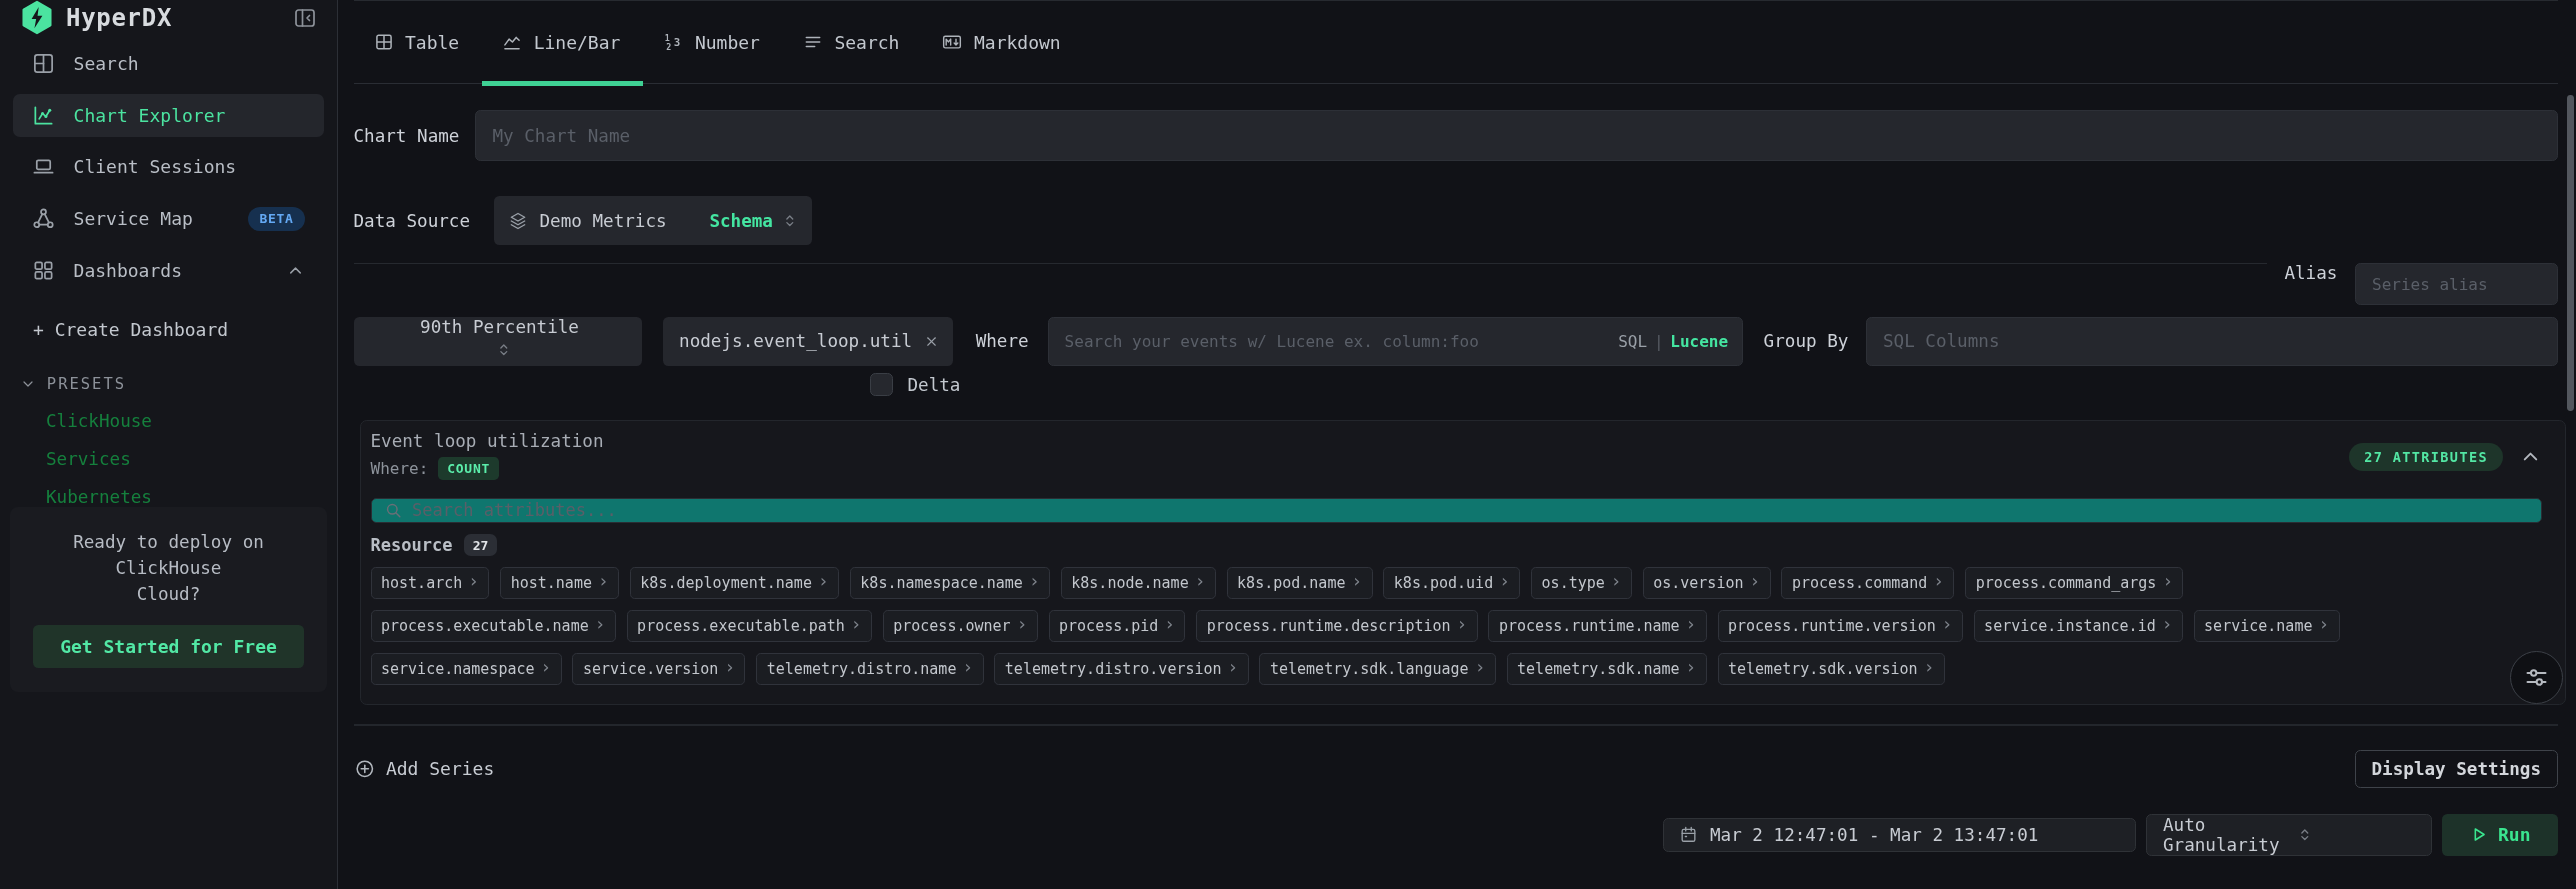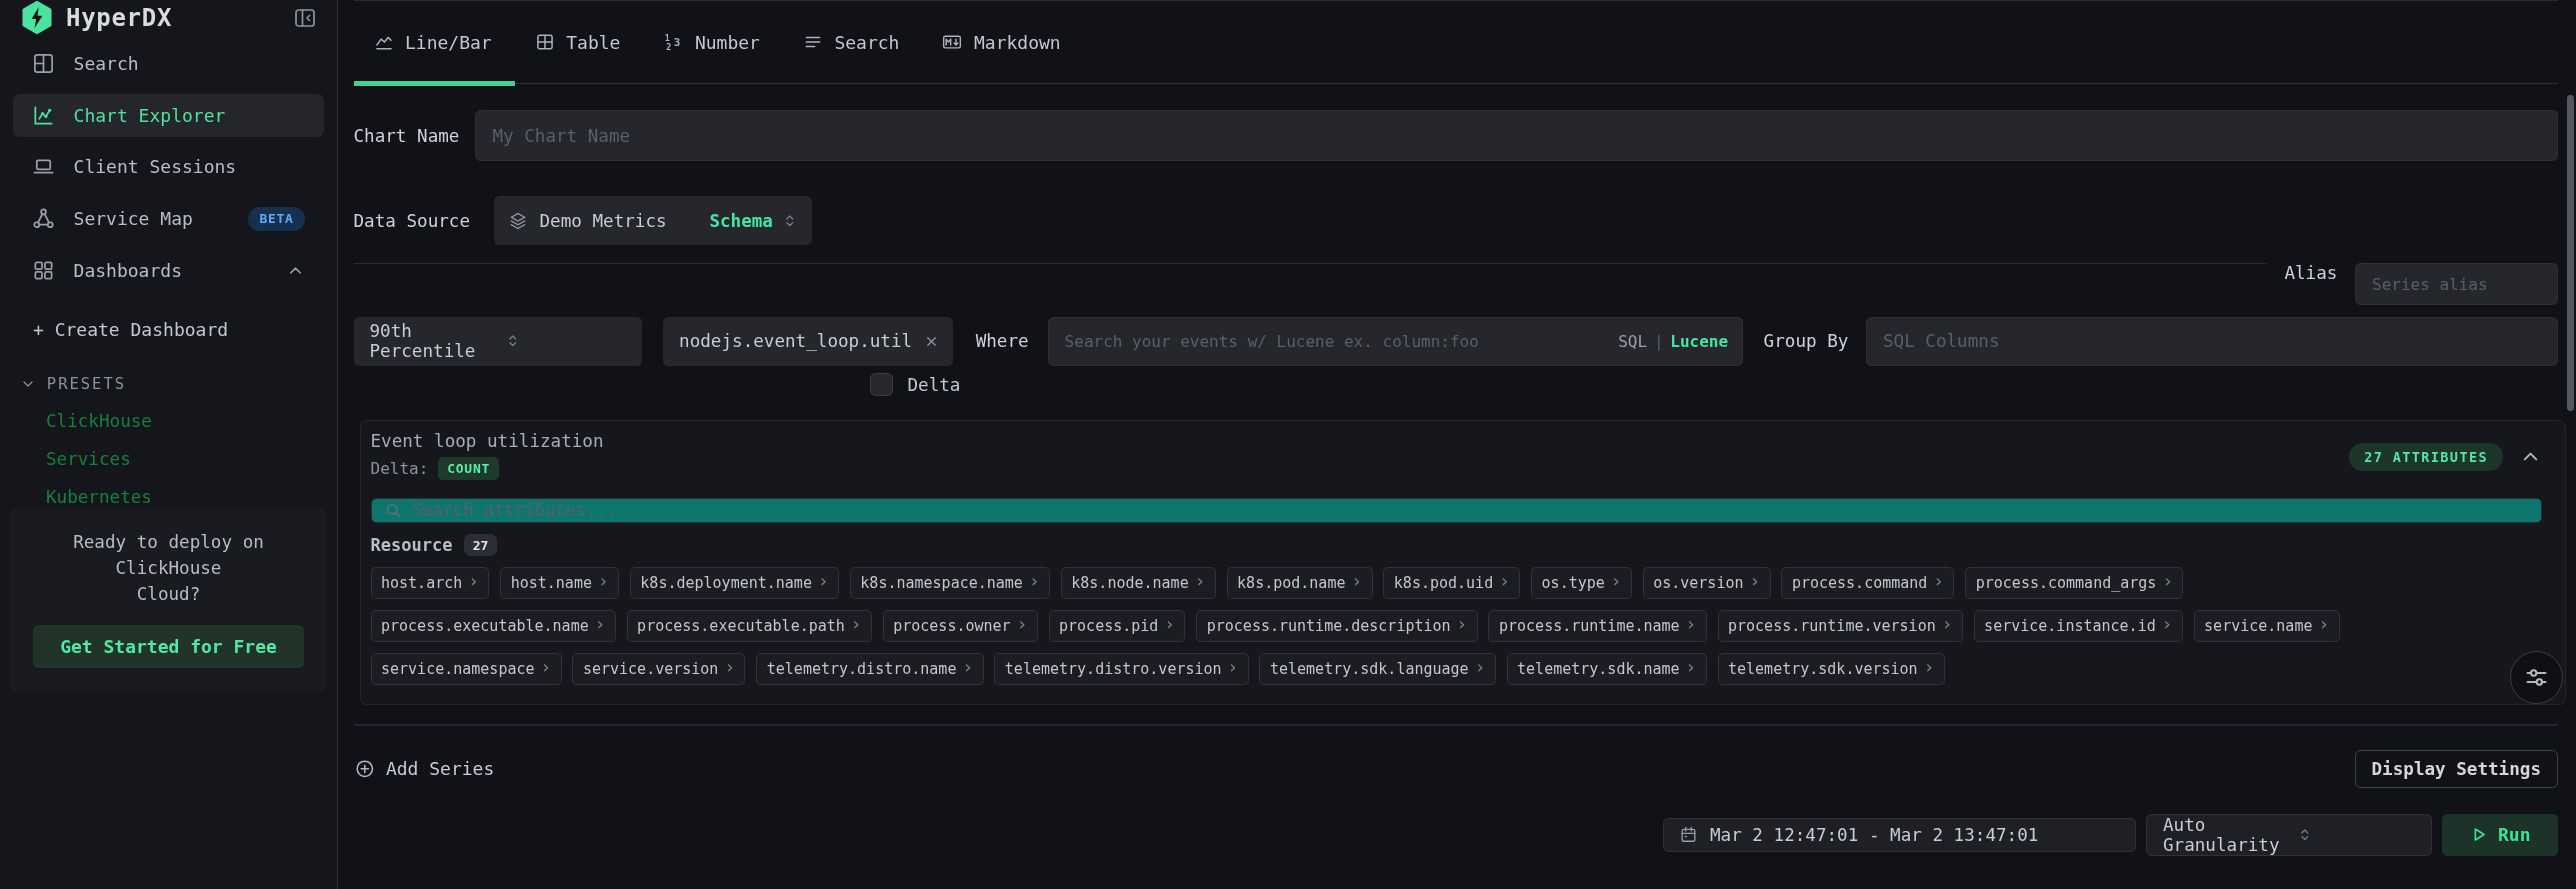--- a/index.html
+++ b/index.html
@@ -66,21 +66,21 @@
   .schema-label { margin-left:auto; font-size:17.6px; font-weight:bold; color:#44e5a1; }
   .updown { color:#7a7f87; display:flex; margin-left:8px; }
 
   .alias-row { margin-top:18px; display:flex; align-items:flex-start; }
   .alias-divider { flex:1; height:1.4px; background:#26292f; }
   .alias-row .row-label { margin:0 17.6px; }
   .alias-row .text-input { width:203px; height:42px; font-size:16px; }
 
   .agg-row { margin-top:11.5px; display:flex; align-items:center; }
   .agg-select { width:288px; height:49px; background:#25272d; border-radius:5.4px; display:flex;
-    align-items:center; padding:0 12px 0 16px; font-size:17.6px; color:#c8ccd3; cursor:pointer; flex-shrink:0; }
+    align-items:center; padding:0 12px 0 16px; font-size:17.6px; color:#c8ccd3; cursor:pointer; flex-shrink:0;flex-direction:column; }
   .agg-select span { flex:1; }
   .metric-chip { margin-left:21.6px; height:49px; background:#25272d; border-radius:5.4px; display:flex;
     align-items:center; padding:0 13.5px 0 16px; font-size:17.6px; color:#c8ccd3; gap:12px; flex-shrink:0; cursor:pointer; }
   .metric-x { color:#9aa0a8; display:flex; cursor:pointer; }
   .agg-row .where-label { margin:0 19px 0 23px; }
   .where-wrap { width:695px; height:49px; background:#25272d; border:0.7px solid #2d3037;
     border-radius:5.4px; display:flex; align-items:center; padding:0 13.5px 0 16px; flex-shrink:0; }
   .where-wrap input { flex:1; background:transparent; border:none; outline:none; color:#c8ccd3;
     font-family:inherit; font-size:16px; min-width:0; }
   .where-wrap input::placeholder { color:#5a5f68; }
@@ -263,38 +263,38 @@
       <span>Ready to deploy on ClickHouse</span><br>
       <span>Cloud?</span>
     </div>
     <button class="cloud-card-btn">Get Started for Free</button>
   </div>
 </aside>
 
 <main class="main">
 
   <div class="tabs-row">
-    <div class="tab active">
-      <span class="ticon">
-        <svg width="20" height="20" viewBox="0 0 24 24" fill="none" stroke="currentColor" stroke-width="1.8" stroke-linecap="round" stroke-linejoin="round">
-          <polyline points="3.5,15.5 8.5,8.5 12.5,12 17,6.5 20.5,10"></polyline>
-            <line x1="3.5" y1="20" x2="20.5" y2="20"></line>
-        </svg>
-      </span>
-      <span>Line/Bar</span>
-    </div>
     <div class="tab">
       <span class="ticon">
         <svg width="20" height="20" viewBox="0 0 24 24" fill="none" stroke="currentColor" stroke-width="1.8" stroke-linejoin="round">
           <rect x="3.5" y="4" width="17" height="16" rx="2"></rect>
             <line x1="3.5" y1="12" x2="20.5" y2="12"></line>
             <line x1="12" y1="4" x2="12" y2="20"></line>
         </svg>
       </span>
       <span>Table</span>
+    </div>
+    <div class="tab active">
+      <span class="ticon">
+        <svg width="20" height="20" viewBox="0 0 24 24" fill="none" stroke="currentColor" stroke-width="1.8" stroke-linecap="round" stroke-linejoin="round">
+          <polyline points="3.5,15.5 8.5,8.5 12.5,12 17,6.5 20.5,10"></polyline>
+            <line x1="3.5" y1="20" x2="20.5" y2="20"></line>
+        </svg>
+      </span>
+      <span>Line/Bar</span>
     </div>
     <div class="tab">
       <span class="ticon">
         <svg width="20" height="20" viewBox="0 0 24 24" fill="currentColor" style="font-size:27px">
           <text x="2" y="11" font-size="10" font-family="DejaVu Sans Mono, monospace" font-weight="bold">1</text>
           <text x="4" y="22" font-size="10" font-family="DejaVu Sans Mono, monospace" font-weight="bold">2</text>
           <text x="13" y="17" font-size="13" font-family="DejaVu Sans Mono, monospace" font-weight="bold">3</text>
         </svg>
       </span>
       <span>Number</span>
@@ -386,21 +386,21 @@
   <div class="delta-row">
     <div class="checkbox"></div>
     <span class="delta-label">Delta</span>
   </div>
 
   <div class="metric-panel">
     <div class="panel-header">
       <div>
         <div class="panel-title">Event loop utilization</div>
         <div class="unit-row">
-          <span class="unit-label">Delta:</span>
+          <span class="unit-label">Where:</span>
           <span class="unit-badge">COUNT</span>
         </div>
       </div>
       <div class="panel-header-right">
         <span class="attr-count-badge">27 ATTRIBUTES</span>
         <span class="panel-collapse">
           <svg width="23" height="23" viewBox="0 0 24 24" fill="none" stroke="currentColor" stroke-width="2" stroke-linecap="round" stroke-linejoin="round">
               <polyline points="6,15 12,9 18,15"></polyline>
             </svg>
         </span>

